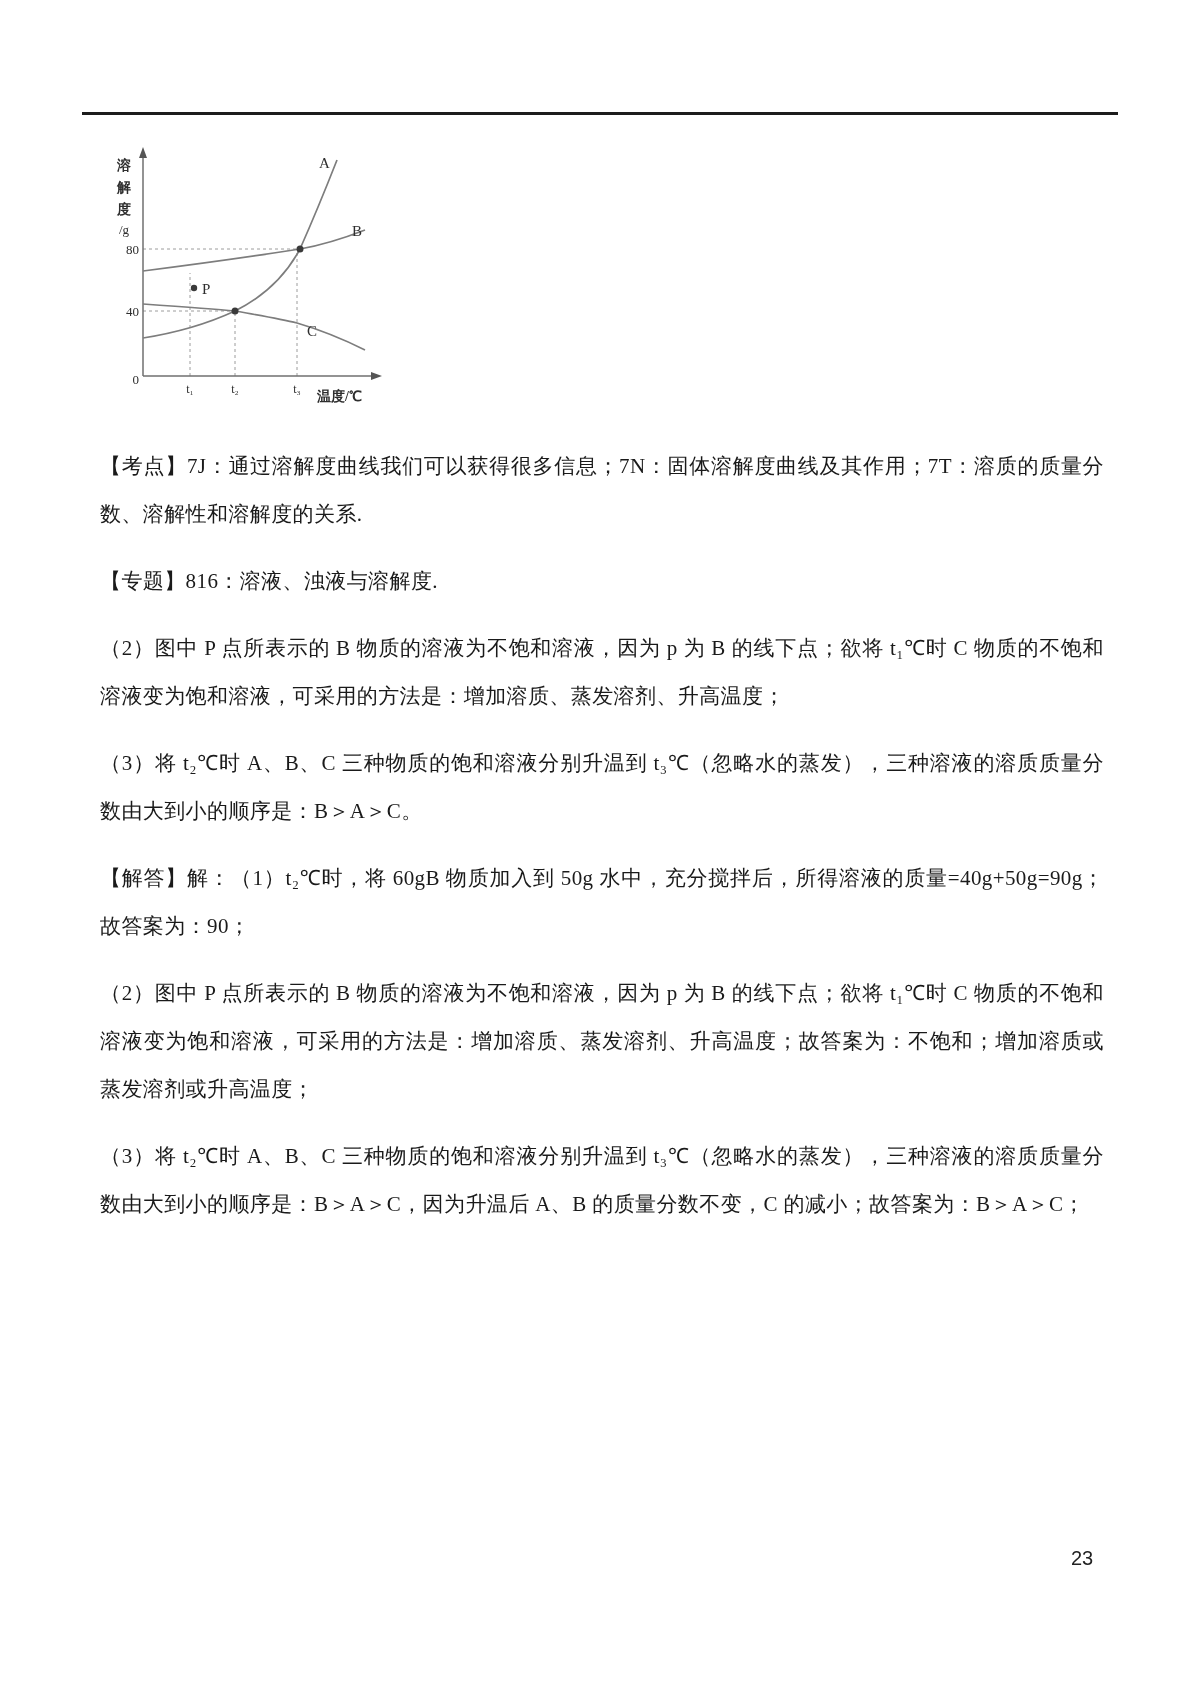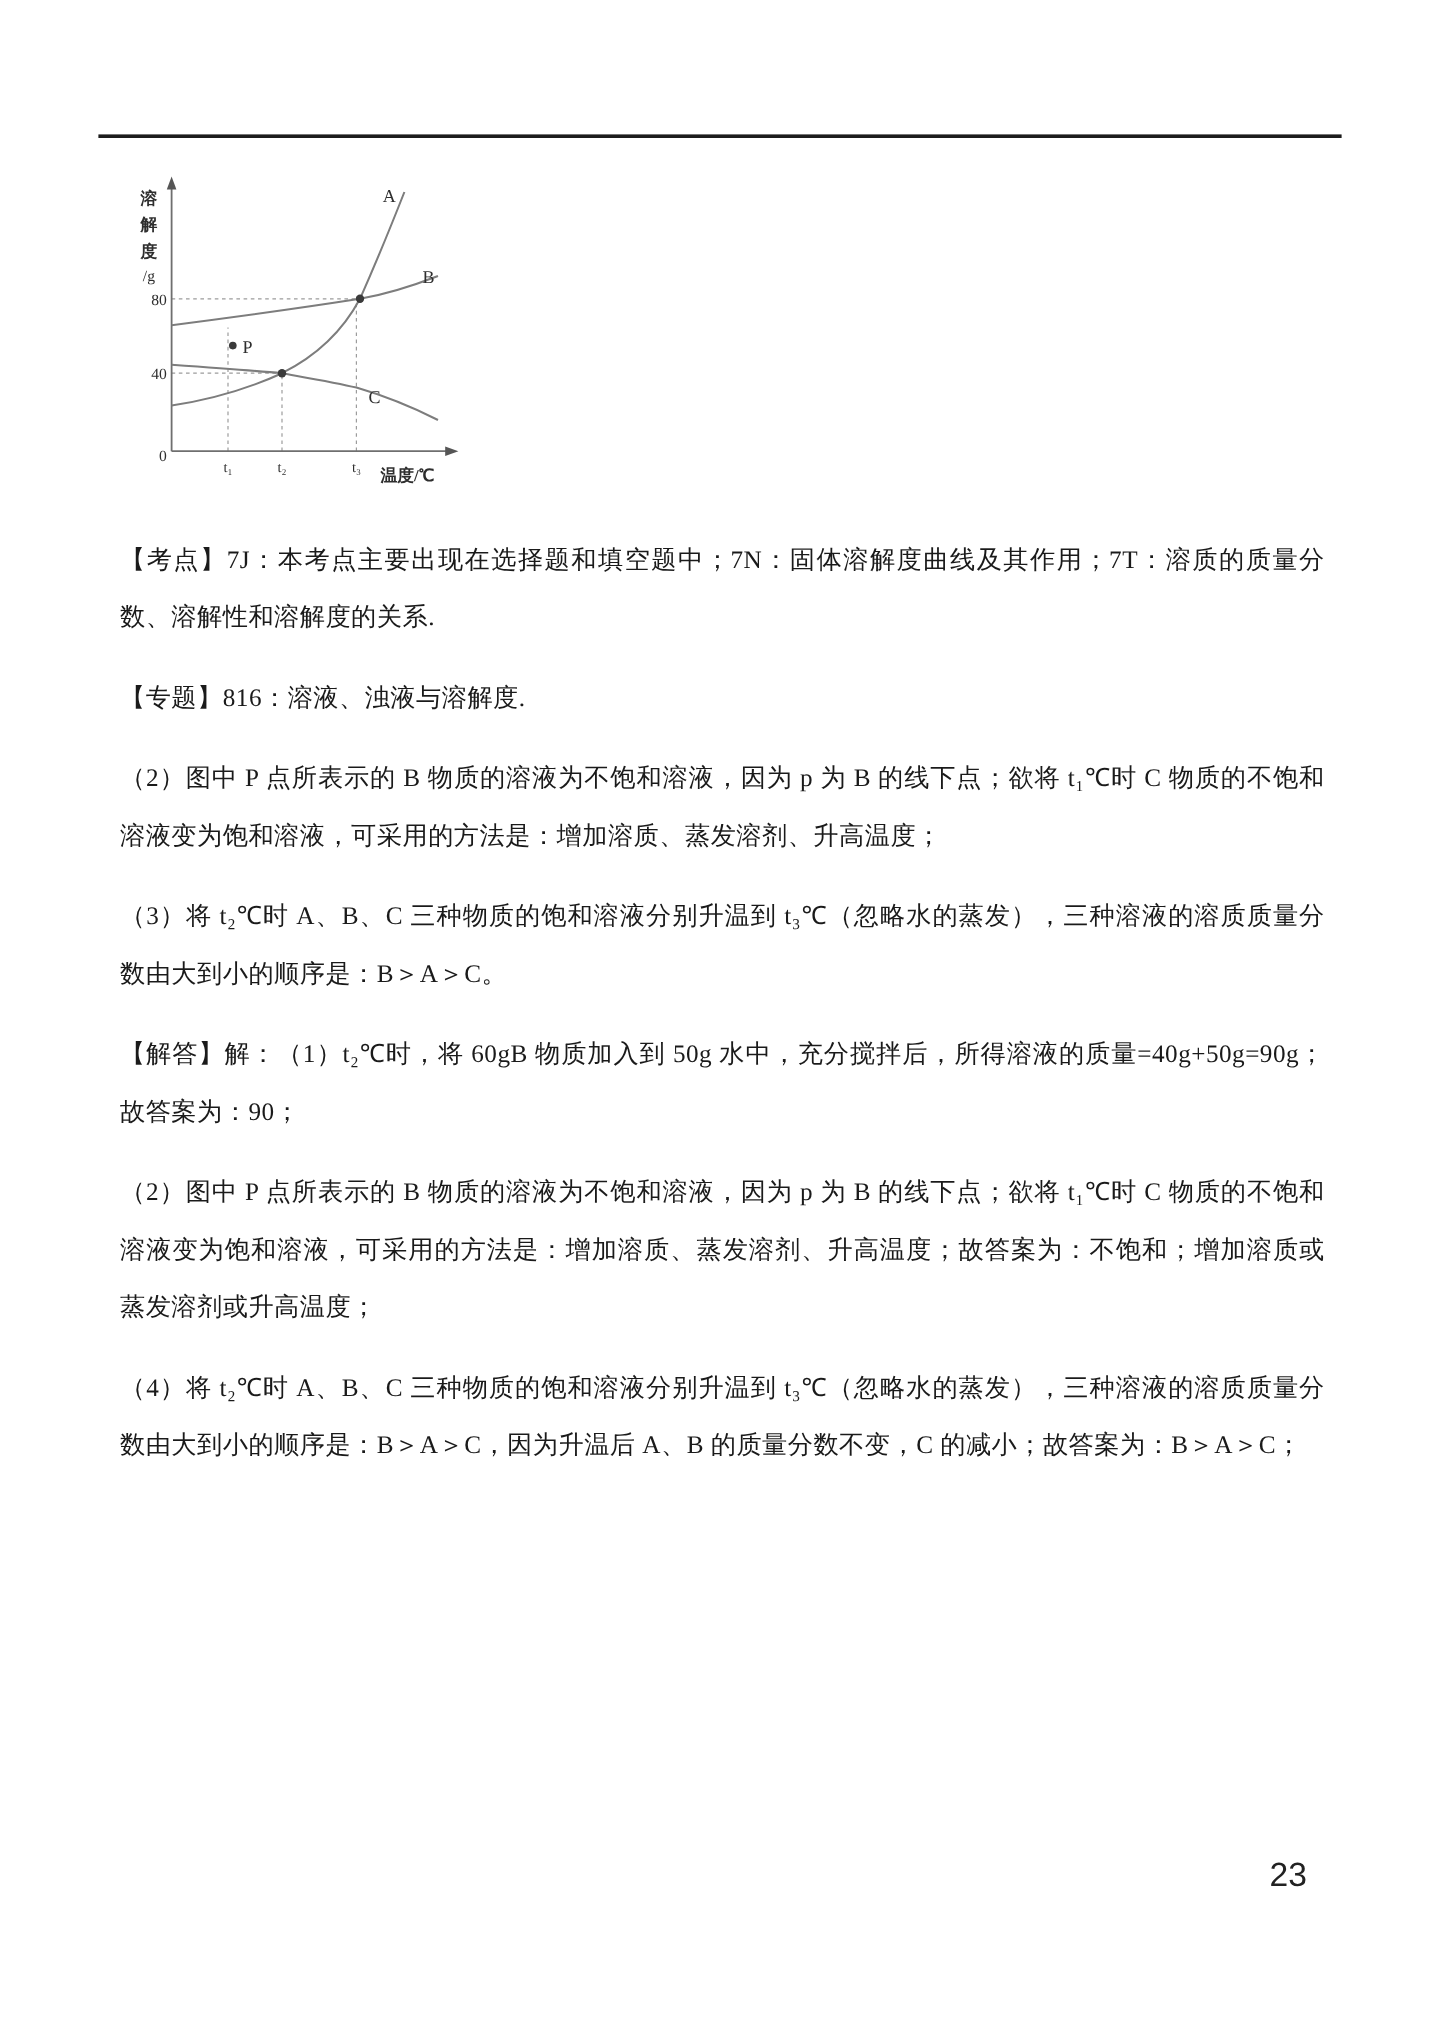--- a/index.html
+++ b/index.html
@@ -18,22 +18,22 @@
   .figure .tick{font-size:13px;}
   .figure .cjk{font-size:14px;font-weight:bold;}
   .figure .curve-label{font-size:15px;}
   .figure .sub{font-size:12px;}
   .content{
     position:absolute;left:100px;top:442px;width:1004px;
     font-size:21px;line-height:48px;text-align:justify;letter-spacing:.4px;
   }
   .content p{margin:0 0 19px 0;}
   .page-number{
-    position:absolute;left:1058px;top:1547px;width:48px;text-align:left;
-    font-family:"Liberation Sans",sans-serif;font-size:28px;color:#222222;
+    position:absolute;left:1058px;top:1547px;width:48px;text-align:center;
+    font-family:"Liberation Sans",sans-serif;font-size:20px;color:#222222;
   }
 </style>
 </head>
 <body>
 
 <div class="page">
 
   <div class="header-rule"></div>
 
   <svg class="figure" width="300" height="290" viewBox="0 0 300 290" xmlns="http://www.w3.org/2000/svg">
@@ -70,24 +70,24 @@
     <text class="sub" x="202" y="267" text-anchor="middle">t₃</text>
     <text class="cjk" x="222" y="275">温度/℃</text>
 
     <text class="curve-label" x="224" y="42">A</text>
     <text class="curve-label" x="257" y="110">B</text>
     <text class="curve-label" x="212" y="210">C</text>
     <text class="curve-label" x="107" y="168">P</text>
   </svg>
 
   <div class="content">
-    <p>【考点】7J：本考点主要出现在选择题和填空题中；7N：固体溶解度曲线及其作用；7T：溶质的质量分数、溶解性和溶解度的关系.</p>
+    <p>【考点】7J：通过溶解度曲线我们可以获得很多信息；7N：固体溶解度曲线及其作用；7T：溶质的质量分数、溶解性和溶解度的关系.</p>
     <p>【专题】816：溶液、浊液与溶解度.</p>
     <p>（2）图中 P 点所表示的 B 物质的溶液为不饱和溶液，因为 p 为 B 的线下点；欲将 t₁℃时 C 物质的不饱和溶液变为饱和溶液，可采用的方法是：增加溶质、蒸发溶剂、升高温度；</p>
     <p>（3）将 t₂℃时 A、B、C 三种物质的饱和溶液分别升温到 t₃℃（忽略水的蒸发），三种溶液的溶质质量分数由大到小的顺序是：B＞A＞C。</p>
     <p>【解答】解：（1）t₂℃时，将 60gB 物质加入到 50g 水中，充分搅拌后，所得溶液的质量=40g+50g=90g；故答案为：90；</p>
     <p>（2）图中 P 点所表示的 B 物质的溶液为不饱和溶液，因为 p 为 B 的线下点；欲将 t₁℃时 C 物质的不饱和溶液变为饱和溶液，可采用的方法是：增加溶质、蒸发溶剂、升高温度；故答案为：不饱和；增加溶质或蒸发溶剂或升高温度；</p>
-    <p>（4）将 t₂℃时 A、B、C 三种物质的饱和溶液分别升温到 t₃℃（忽略水的蒸发），三种溶液的溶质质量分数由大到小的顺序是：B＞A＞C，因为升温后 A、B 的质量分数不变，C 的减小；故答案为：B＞A＞C；</p>
+    <p>（3）将 t₂℃时 A、B、C 三种物质的饱和溶液分别升温到 t₃℃（忽略水的蒸发），三种溶液的溶质质量分数由大到小的顺序是：B＞A＞C，因为升温后 A、B 的质量分数不变，C 的减小；故答案为：B＞A＞C；</p>
   </div>
 
   <div class="page-number">23</div>
 
 </div>
 
 </body></html>

